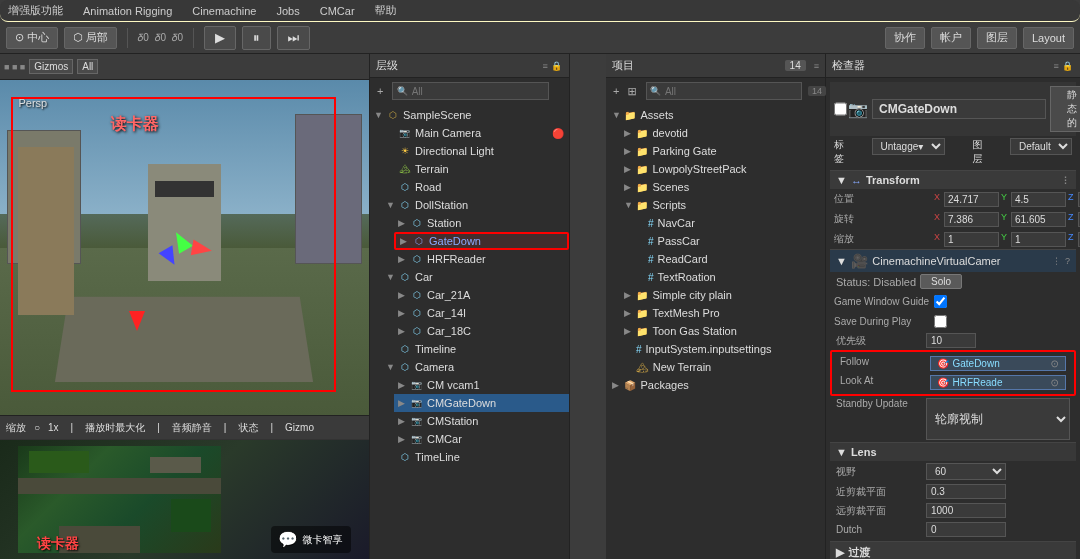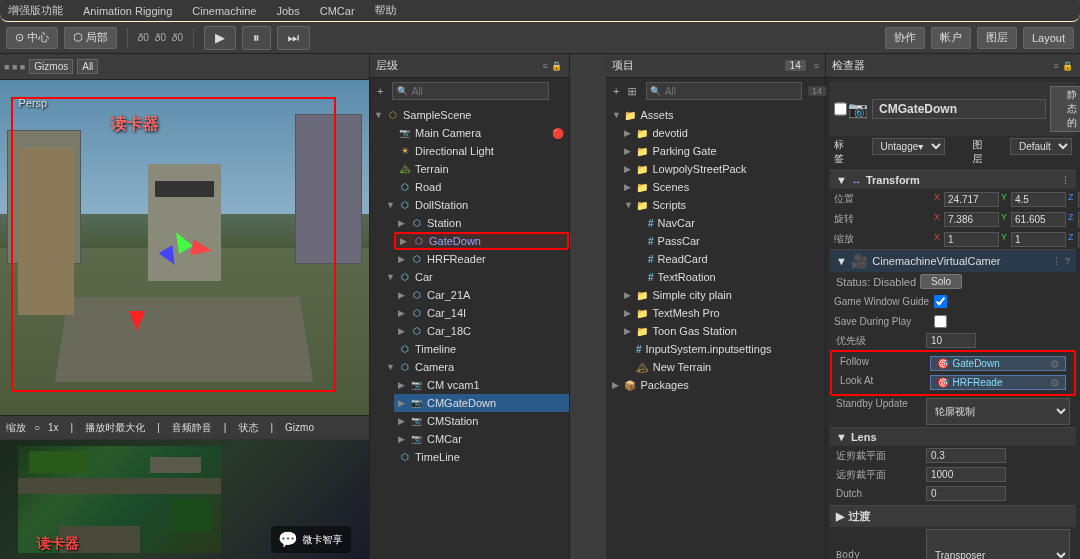--- a/index.html
+++ b/index.html
@@ -570,30 +570,36 @@
           <div class="follow-value">
             <span style="color:#88aaff;font-size:10px;">🎯</span>
             <span>HRFReade</span>
             <span style="margin-left:auto;color:#888;cursor:pointer;">⊙</span>
           </div>
         </div>
       </div>
 
       <div class="follow-row">
         <span class="follow-label">Standby Update</span>
-        <select style="background:#3a3a3a;border:1px solid #555;color:#ddd;padding:6px 4px;font-size:10px;flex:1;">
+        <select style="background:#3a3a3a;border:1px solid #555;color:#ddd;padding:12px 4px;font-size:12px;flex:1;">
           <option>轮廓视制</option>
         </select>
       </div>
 
       <div class="lens-header">
         <span>▼</span>
         <span>Lens</span>
       </div>
 
+      <div class="lens-row">
+        <span class="lens-label">视野</span>
+        <select class="lens-select">
+          <option>60</option>
+        </select>
+      </div>
 
       <div class="lens-row">
         <span class="lens-label">近剪裁平面</span>
         <input class="lens-input" value="0.3" style="">
       </div>
 
       <div class="lens-row">
         <span class="lens-label">远剪裁平面</span>
         <input class="lens-input" value="1000" style="">
       </div>

